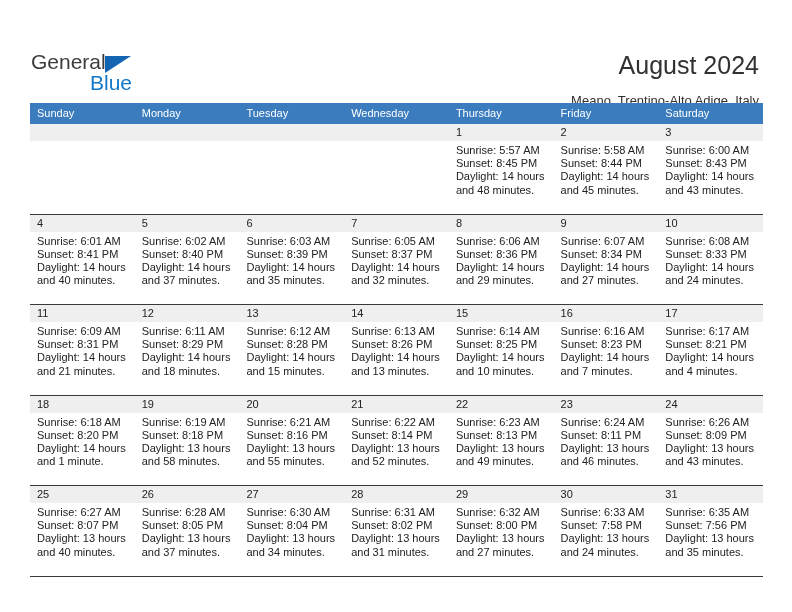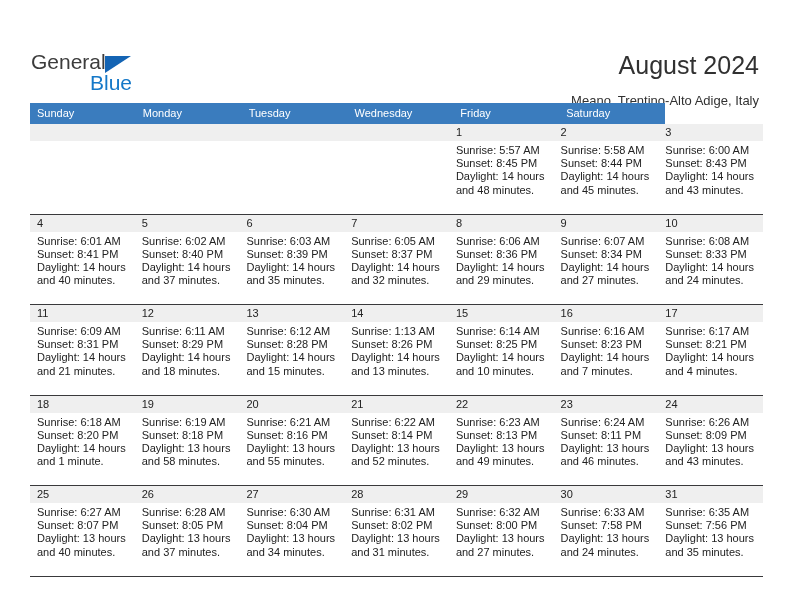--- a/index.html
+++ b/index.html
@@ -86,21 +86,21 @@
 
   
   .calendar {
     position: absolute;
     left: 30px;
     top: 103px;
     width: 733px;
   }
   .weekday-row {
     display: flex;
-    width: 635px;
+    width: 733px;
     background: #3a7cbe;
     height: 21px;
   }
   .weekday {
     flex: 1 1 0;
     color: #ffffff;
     font-size: 11px;
     line-height: 21px;
     padding-left: 7px;
     box-sizing: border-box;
@@ -162,20 +162,21 @@
     <div class="title">August 2024</div>
     <div class="subtitle">Meano, Trentino-Alto Adige, Italy</div>
   </div>
 
   <div class="calendar">
     <div class="weekday-row" id="weekday-row">
         <div class="weekday">Sunday</div>
         <div class="weekday">Monday</div>
         <div class="weekday">Tuesday</div>
         <div class="weekday">Wednesday</div>
+        <div class="weekday">Thursday</div>
         <div class="weekday">Friday</div>
         <div class="weekday">Saturday</div>
       </div>
     <div id="weeks-container">
         <div class="week-row first">
           <div class="day-cell empty">
             <div class="day-number"></div>
           </div>
           <div class="day-cell empty">
             <div class="day-number"></div>
@@ -290,21 +291,21 @@
             <div class="day-number">13</div>
             <div class="day-info">
               <div>Sunrise: 6:12 AM</div>
               <div>Sunset: 8:28 PM</div>
               <div class="daylight">Daylight: 14 hours and 15 minutes.</div>
             </div>
           </div>
           <div class="day-cell">
             <div class="day-number">14</div>
             <div class="day-info">
-              <div>Sunrise: 1:13 AM</div>
+              <div>Sunrise: 6:13 AM</div>
               <div>Sunset: 8:26 PM</div>
               <div class="daylight">Daylight: 14 hours and 13 minutes.</div>
             </div>
           </div>
           <div class="day-cell">
             <div class="day-number">15</div>
             <div class="day-info">
               <div>Sunrise: 6:14 AM</div>
               <div>Sunset: 8:25 PM</div>
               <div class="daylight">Daylight: 14 hours and 10 minutes.</div>

